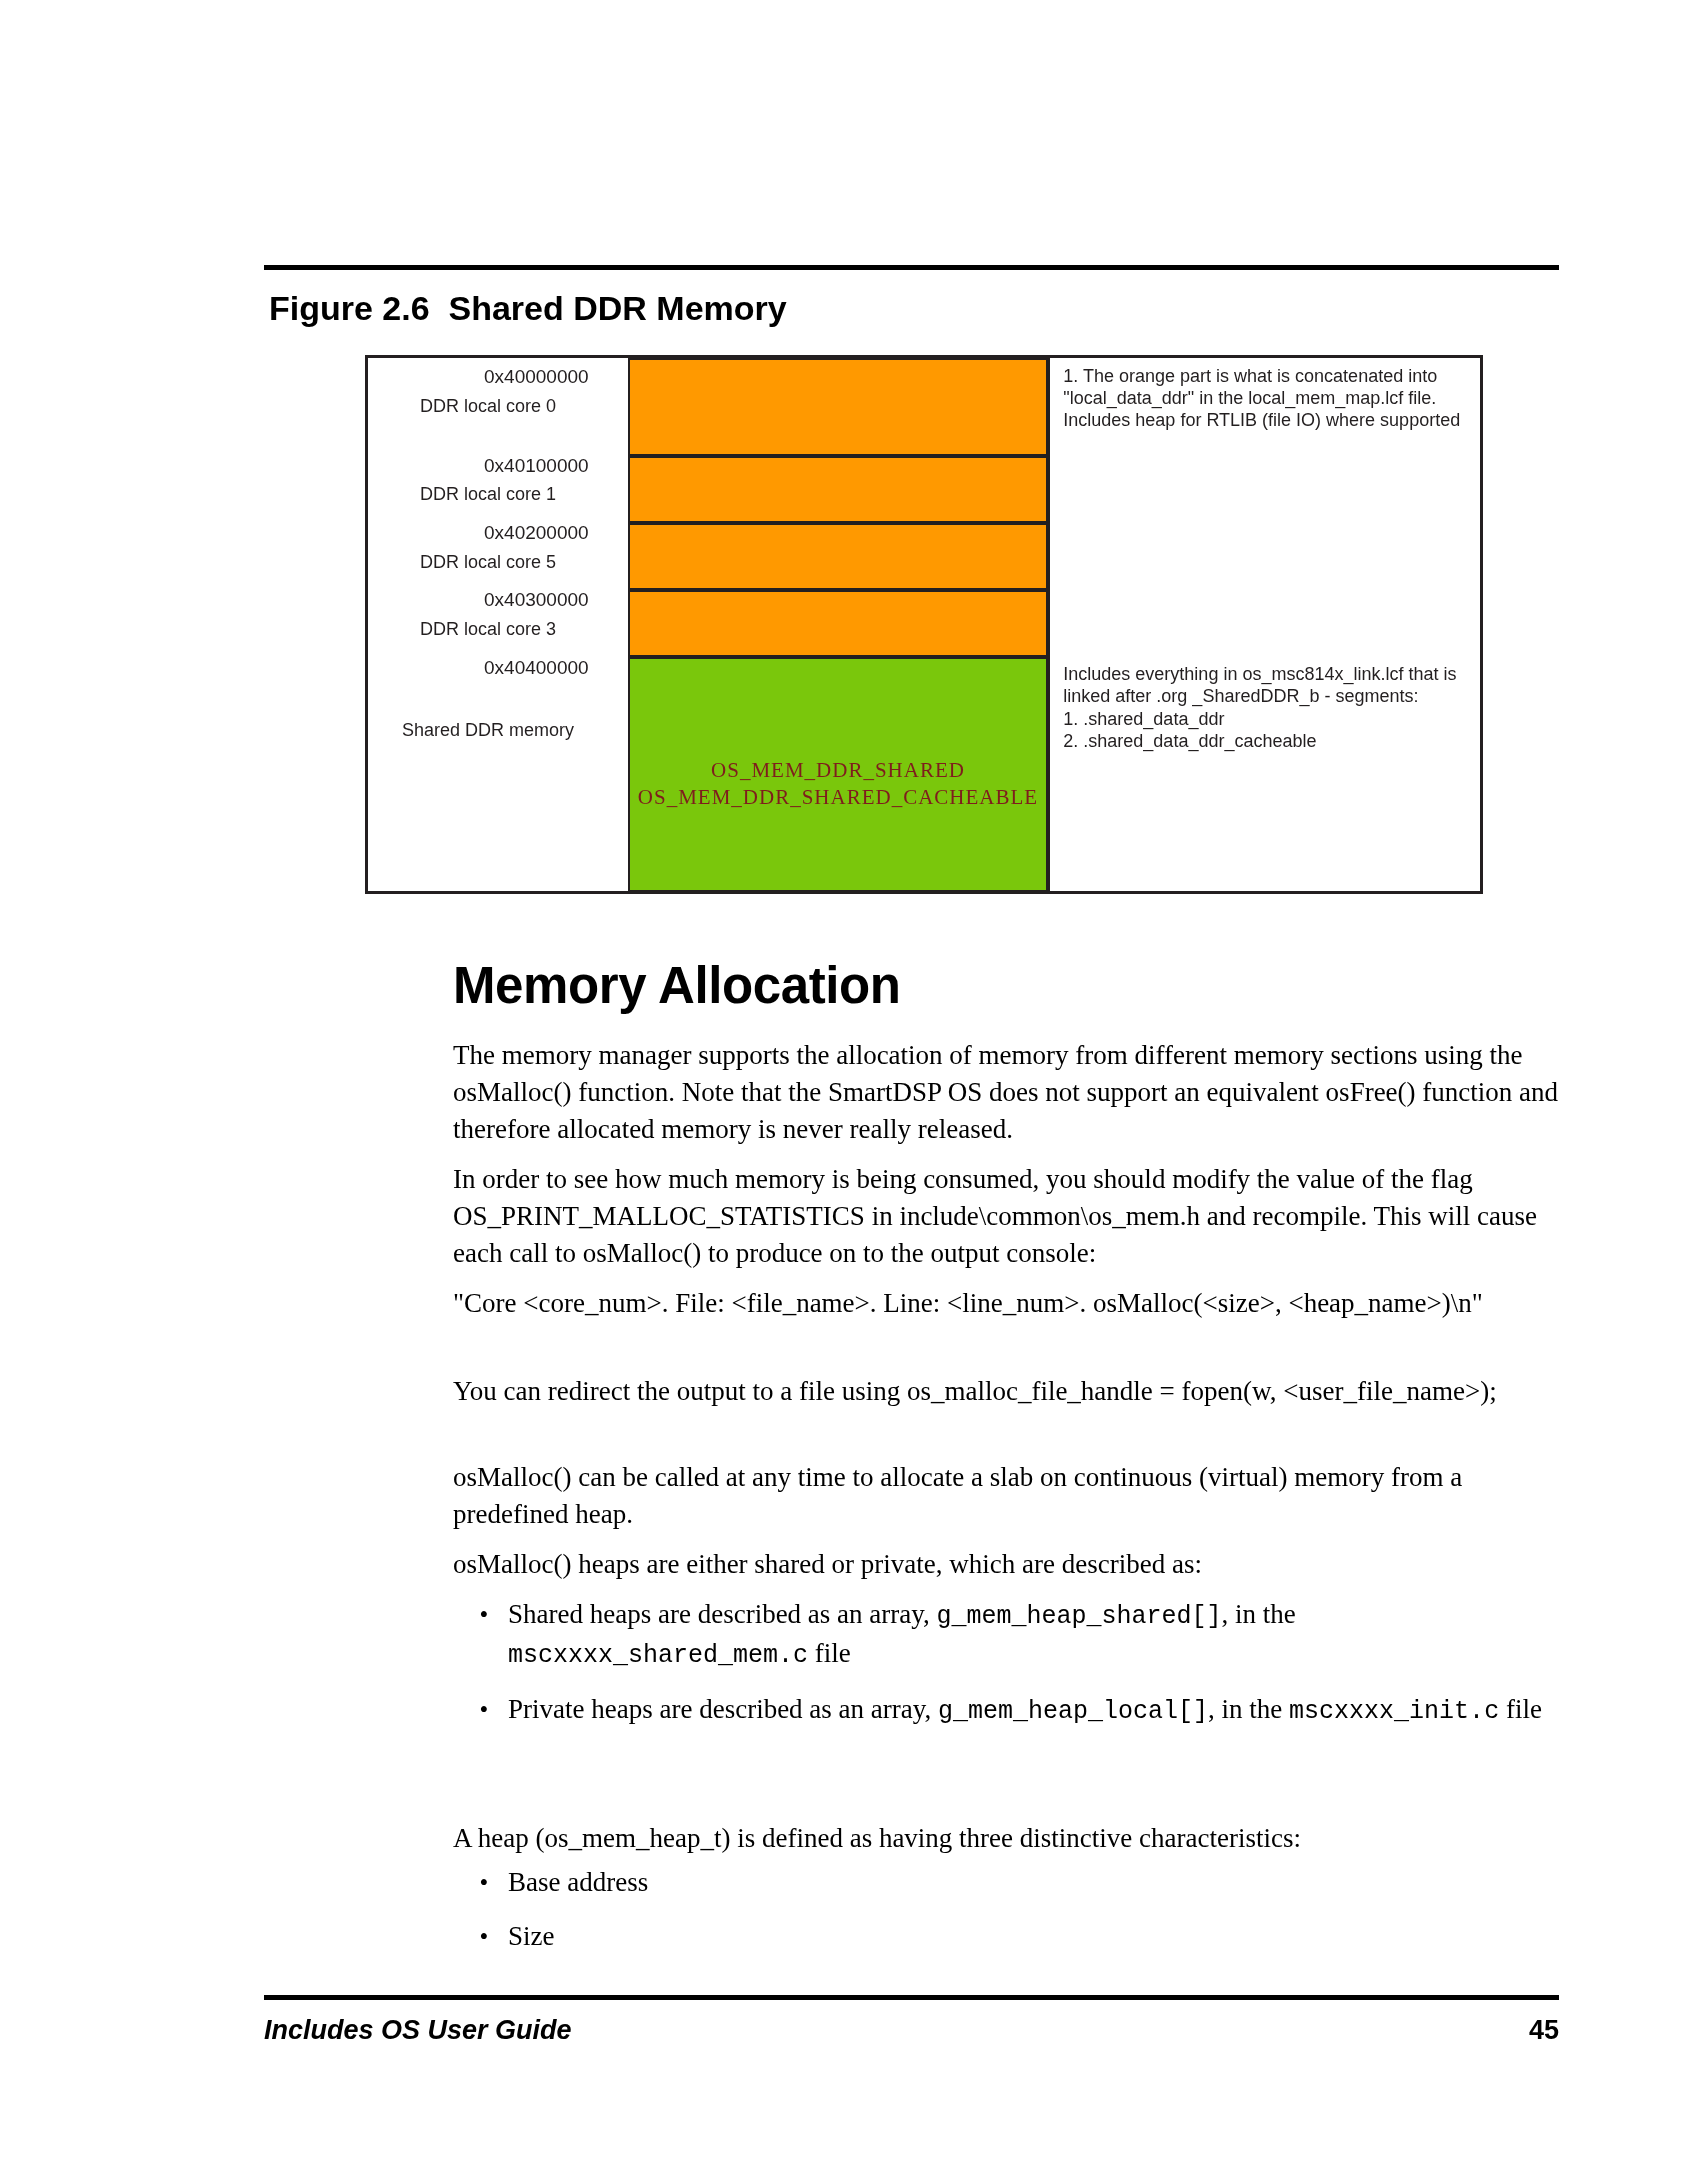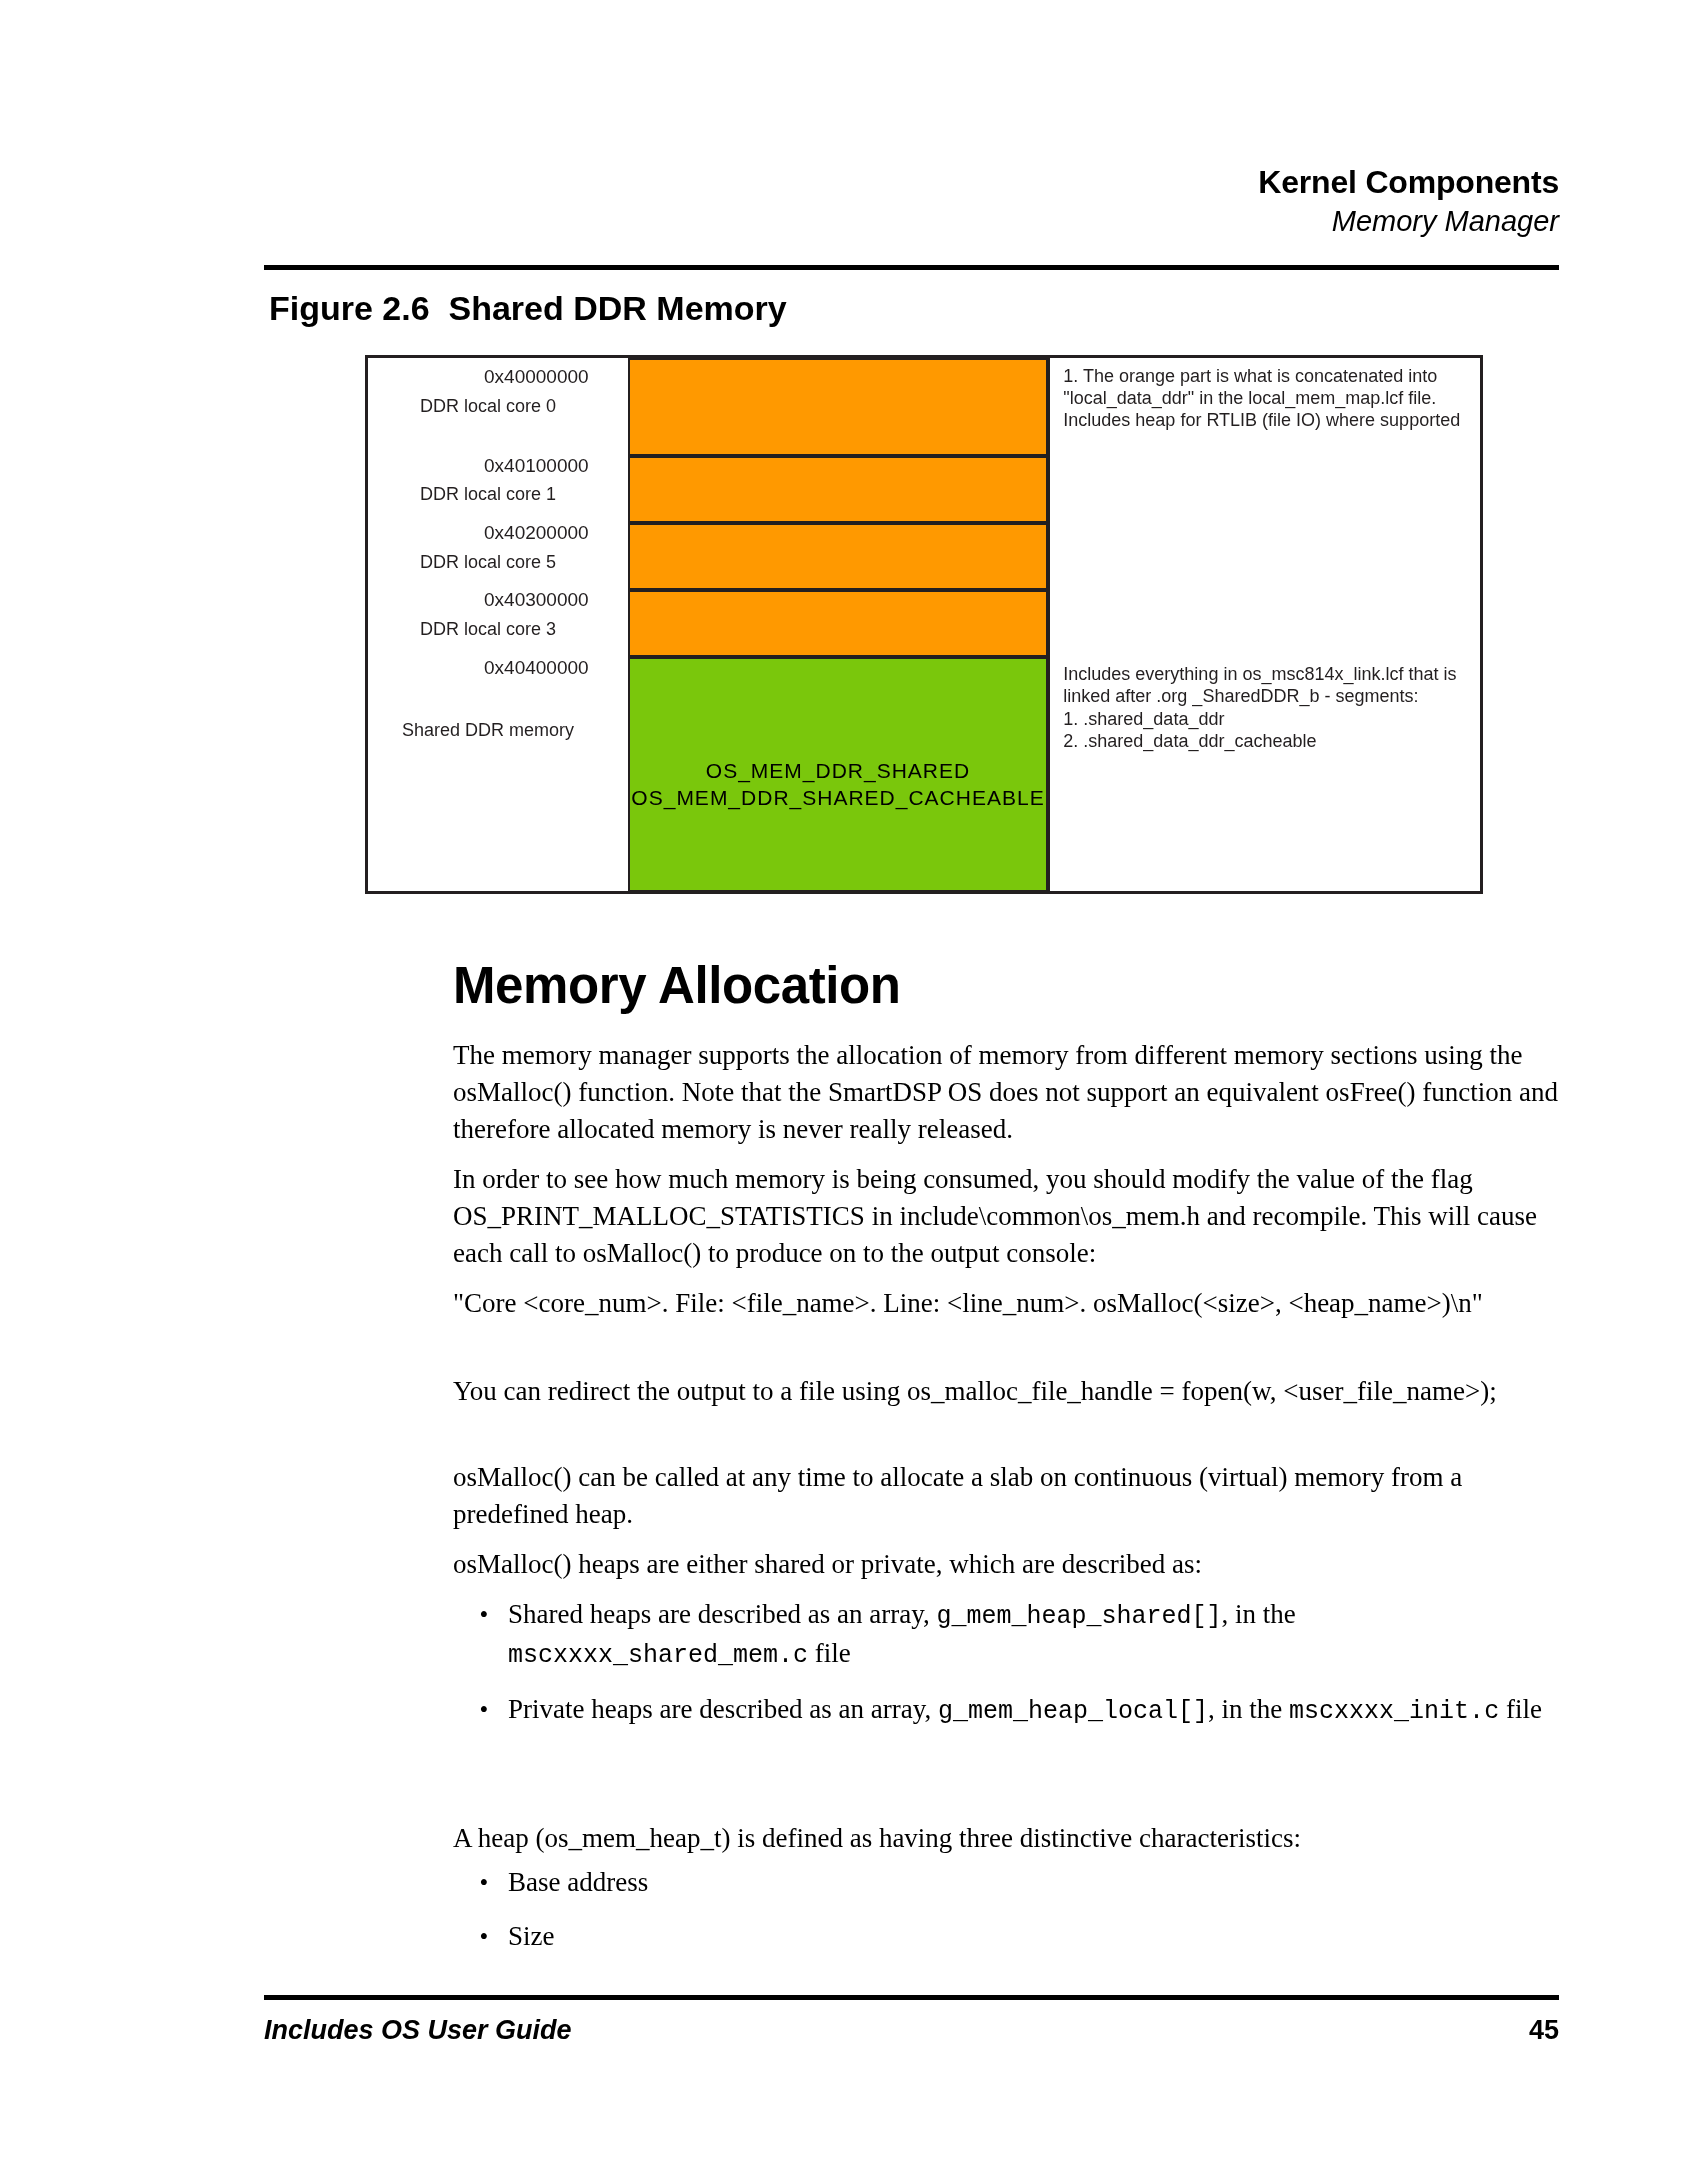--- a/index.html
+++ b/index.html
@@ -119,25 +119,25 @@
     box-sizing: border-box;
     border: 2.5px solid #231f20;
   }
   .blk.orange { background: #ff9900; }
   .blk.green  { background: #7ac70c; }
   .blk-label {
     position: absolute;
     left: 0;
     width: 100%;
     text-align: center;
-    font-family: Liberation Sans, sans-serif;
+    font-family: Liberation Serif, serif;
     font-size: 21px;
     line-height: 27px;
     letter-spacing: 1px;
-    color: #000000;
+    color: #7f1d1d;
     white-space: pre;
   }
 
   
   .ann-col {
     position: absolute;
     left: 680px;
     top: 0;
     width: 432px;
     height: 100%;
@@ -236,24 +236,20 @@
     font-weight: bold;
     font-size: 27px;
     line-height: 35px;
   }
 </style>
 </head>
 <body>
 
 <div class="page">
 
-  <div class="header">
-    <div class="header-title">Kernel Components</div>
-    <div class="header-sub">Memory Manager</div>
-  </div>
   <div class="header-rule"></div>
 
   <div class="fig-caption">Figure 2.6  Shared DDR Memory</div>
 
   <div class="figure">
     <div class="fig-inner">
 
       <div class="lbl-col">
         <div class="addr" style="top:8.3px">0x40000000</div>
         <div class="row-label" style="top:36px">DDR local

